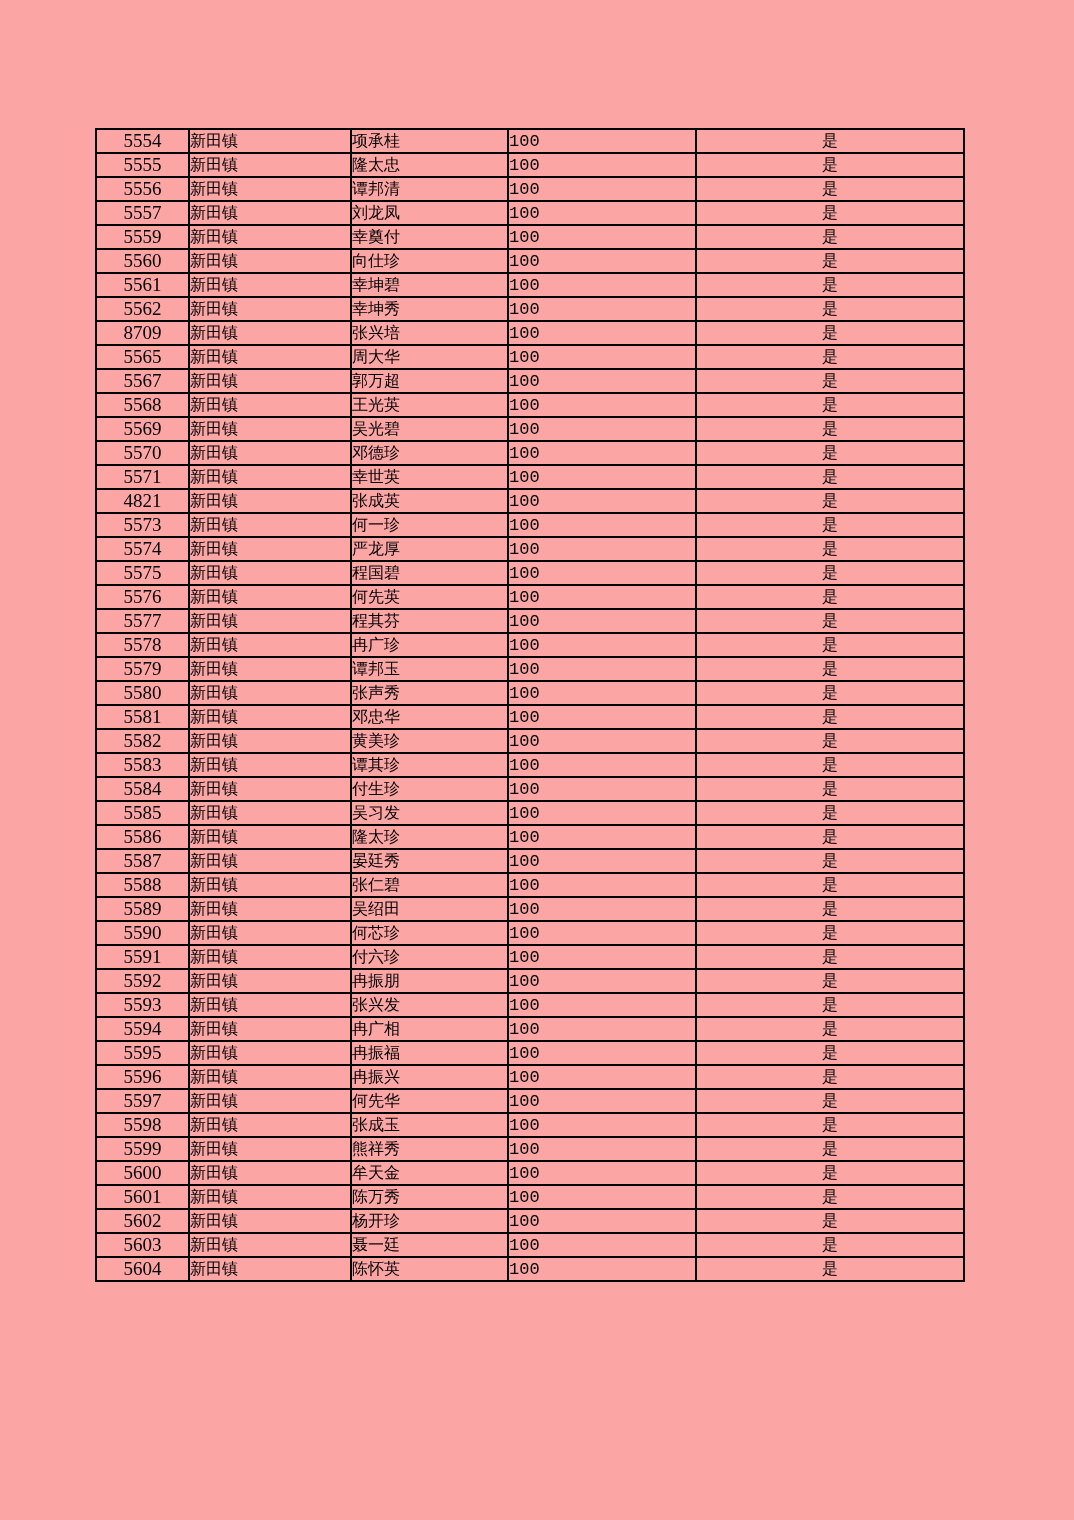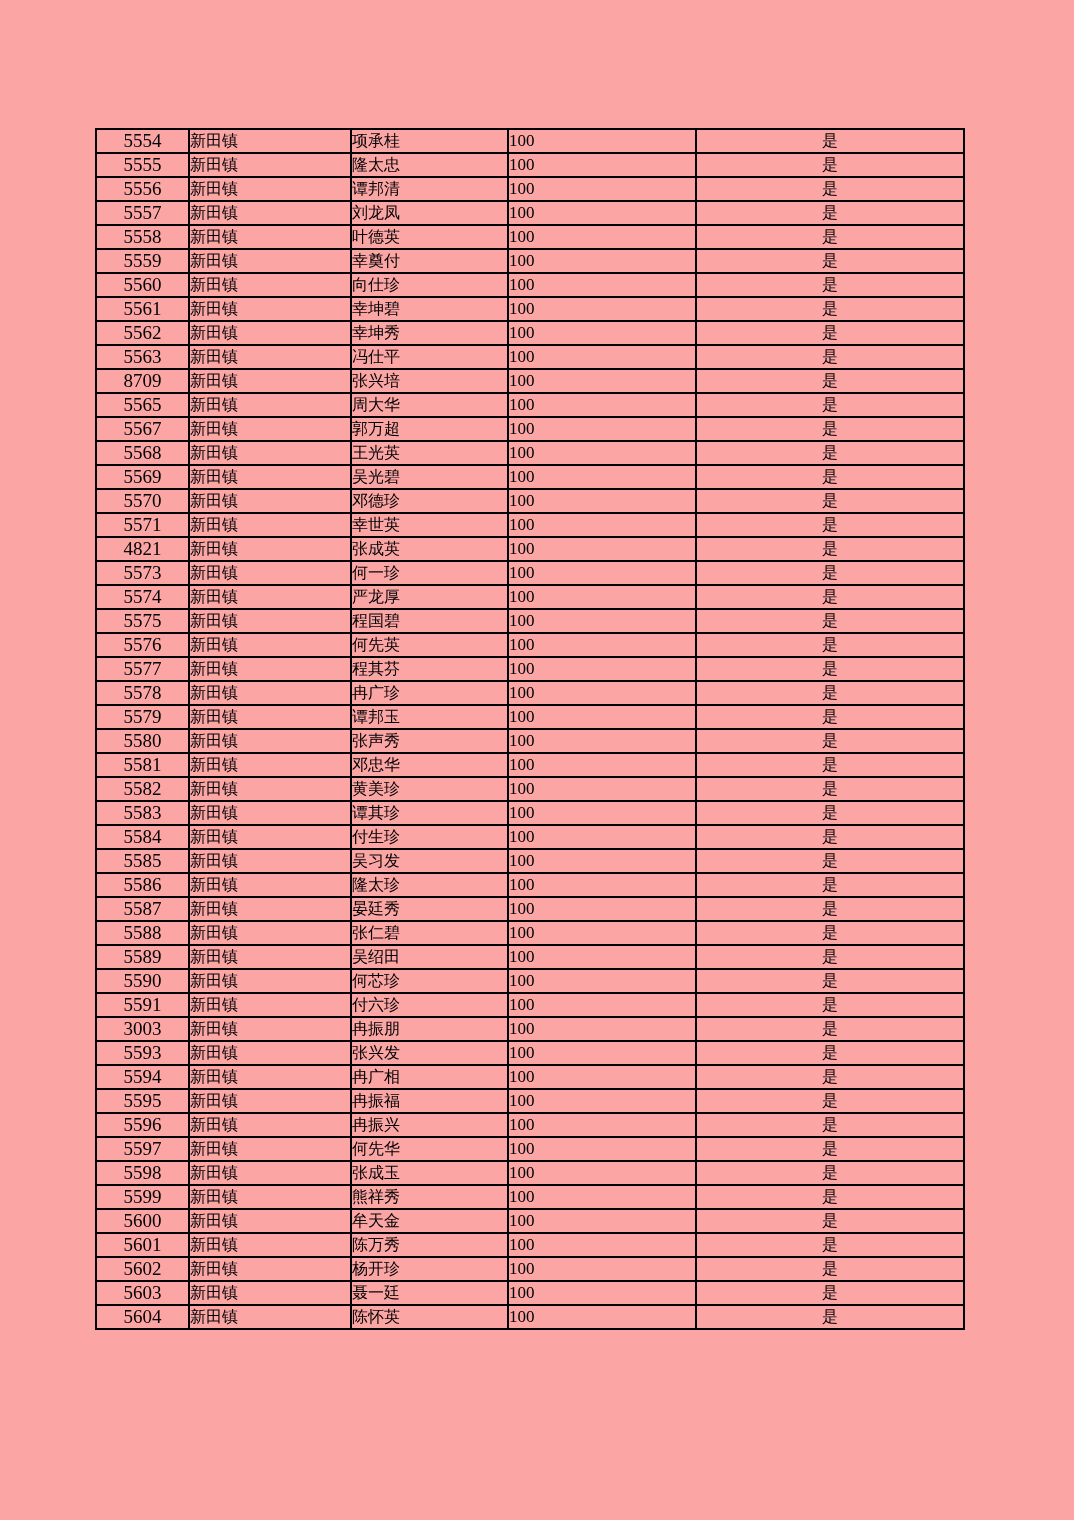--- a/index.html
+++ b/index.html
@@ -42,21 +42,21 @@
     font-size: 19px;
     text-align: center;
   }
   td.c-town, td.c-name {
     font-family: "Liberation Serif", serif;
     font-size: 16px;
     text-align: left;
     padding-left: 6px;
   }
   td.c-score {
-    font-family: Liberation Serif, serif;
+    font-family: Liberation Mono, monospace;
     font-size: 17px;
     text-align: left;
     padding-left: 4px;
   }
   td.c-confirm {
     font-family: "Liberation Serif", serif;
     font-size: 16px;
     text-align: center;
   }
 </style>
@@ -98,27 +98,20 @@
   </tr>
 
   <tr>
     <td class="c-id">5557</td>
     <td class="c-town">新田镇</td>
     <td class="c-name">刘龙凤</td>
     <td class="c-score">100</td>
     <td class="c-confirm">是</td>
   </tr>
 
-  <tr>
-    <td class="c-id">5558</td>
-    <td class="c-town">新田镇</td>
-    <td class="c-name">叶德英</td>
-    <td class="c-score">100</td>
-    <td class="c-confirm">是</td>
-  </tr>
 
   <tr>
     <td class="c-id">5559</td>
     <td class="c-town">新田镇</td>
     <td class="c-name">幸奠付</td>
     <td class="c-score">100</td>
     <td class="c-confirm">是</td>
   </tr>
 
   <tr>
@@ -138,27 +131,20 @@
   </tr>
 
   <tr>
     <td class="c-id">5562</td>
     <td class="c-town">新田镇</td>
     <td class="c-name">幸坤秀</td>
     <td class="c-score">100</td>
     <td class="c-confirm">是</td>
   </tr>
 
-  <tr>
-    <td class="c-id">5563</td>
-    <td class="c-town">新田镇</td>
-    <td class="c-name">冯仕平</td>
-    <td class="c-score">100</td>
-    <td class="c-confirm">是</td>
-  </tr>
 
   <tr>
     <td class="c-id">8709</td>
     <td class="c-town">新田镇</td>
     <td class="c-name">张兴培</td>
     <td class="c-score">100</td>
     <td class="c-confirm">是</td>
   </tr>
 
   <tr>
@@ -364,21 +350,21 @@
 
   <tr>
     <td class="c-id">5591</td>
     <td class="c-town">新田镇</td>
     <td class="c-name">付六珍</td>
     <td class="c-score">100</td>
     <td class="c-confirm">是</td>
   </tr>
 
   <tr>
-    <td class="c-id">3003</td>
+    <td class="c-id">5592</td>
     <td class="c-town">新田镇</td>
     <td class="c-name">冉振朋</td>
     <td class="c-score">100</td>
     <td class="c-confirm">是</td>
   </tr>
 
   <tr>
     <td class="c-id">5593</td>
     <td class="c-town">新田镇</td>
     <td class="c-name">张兴发</td>

